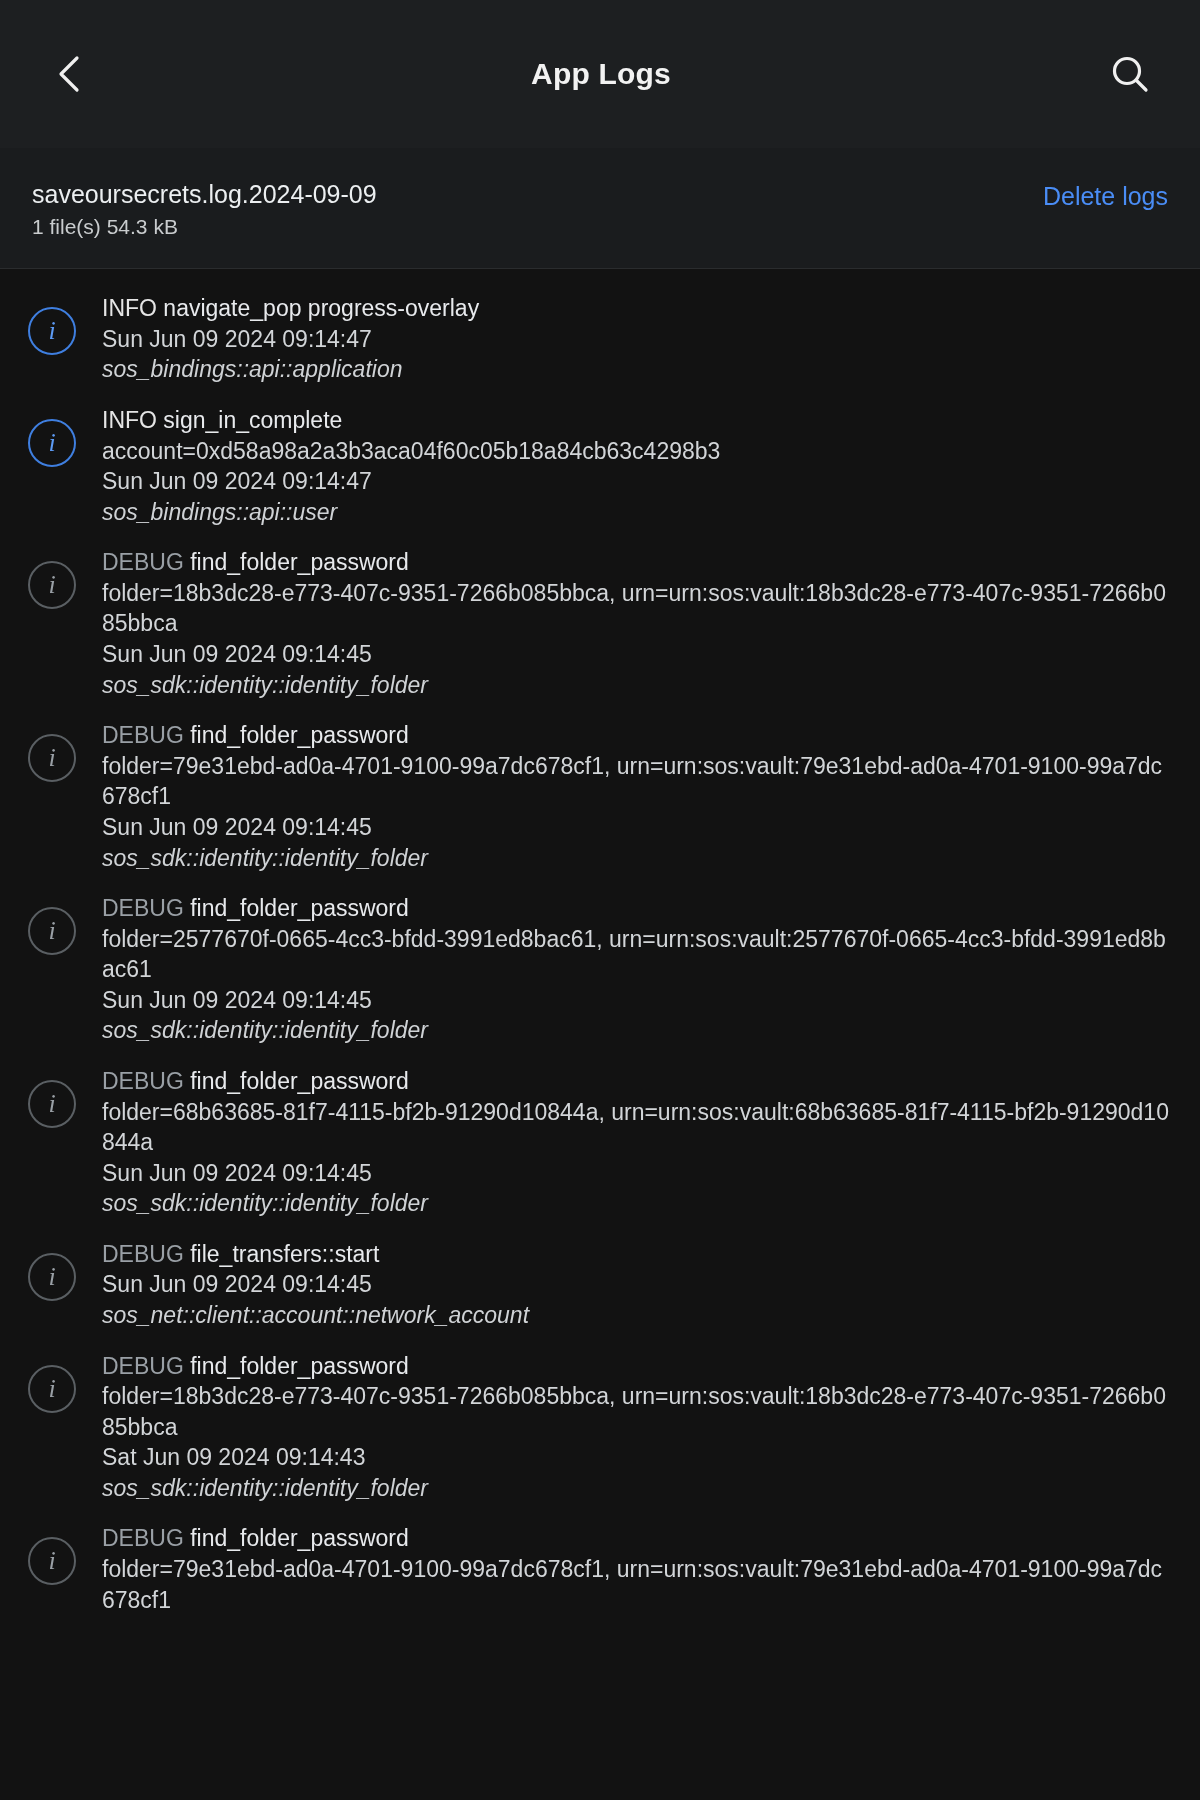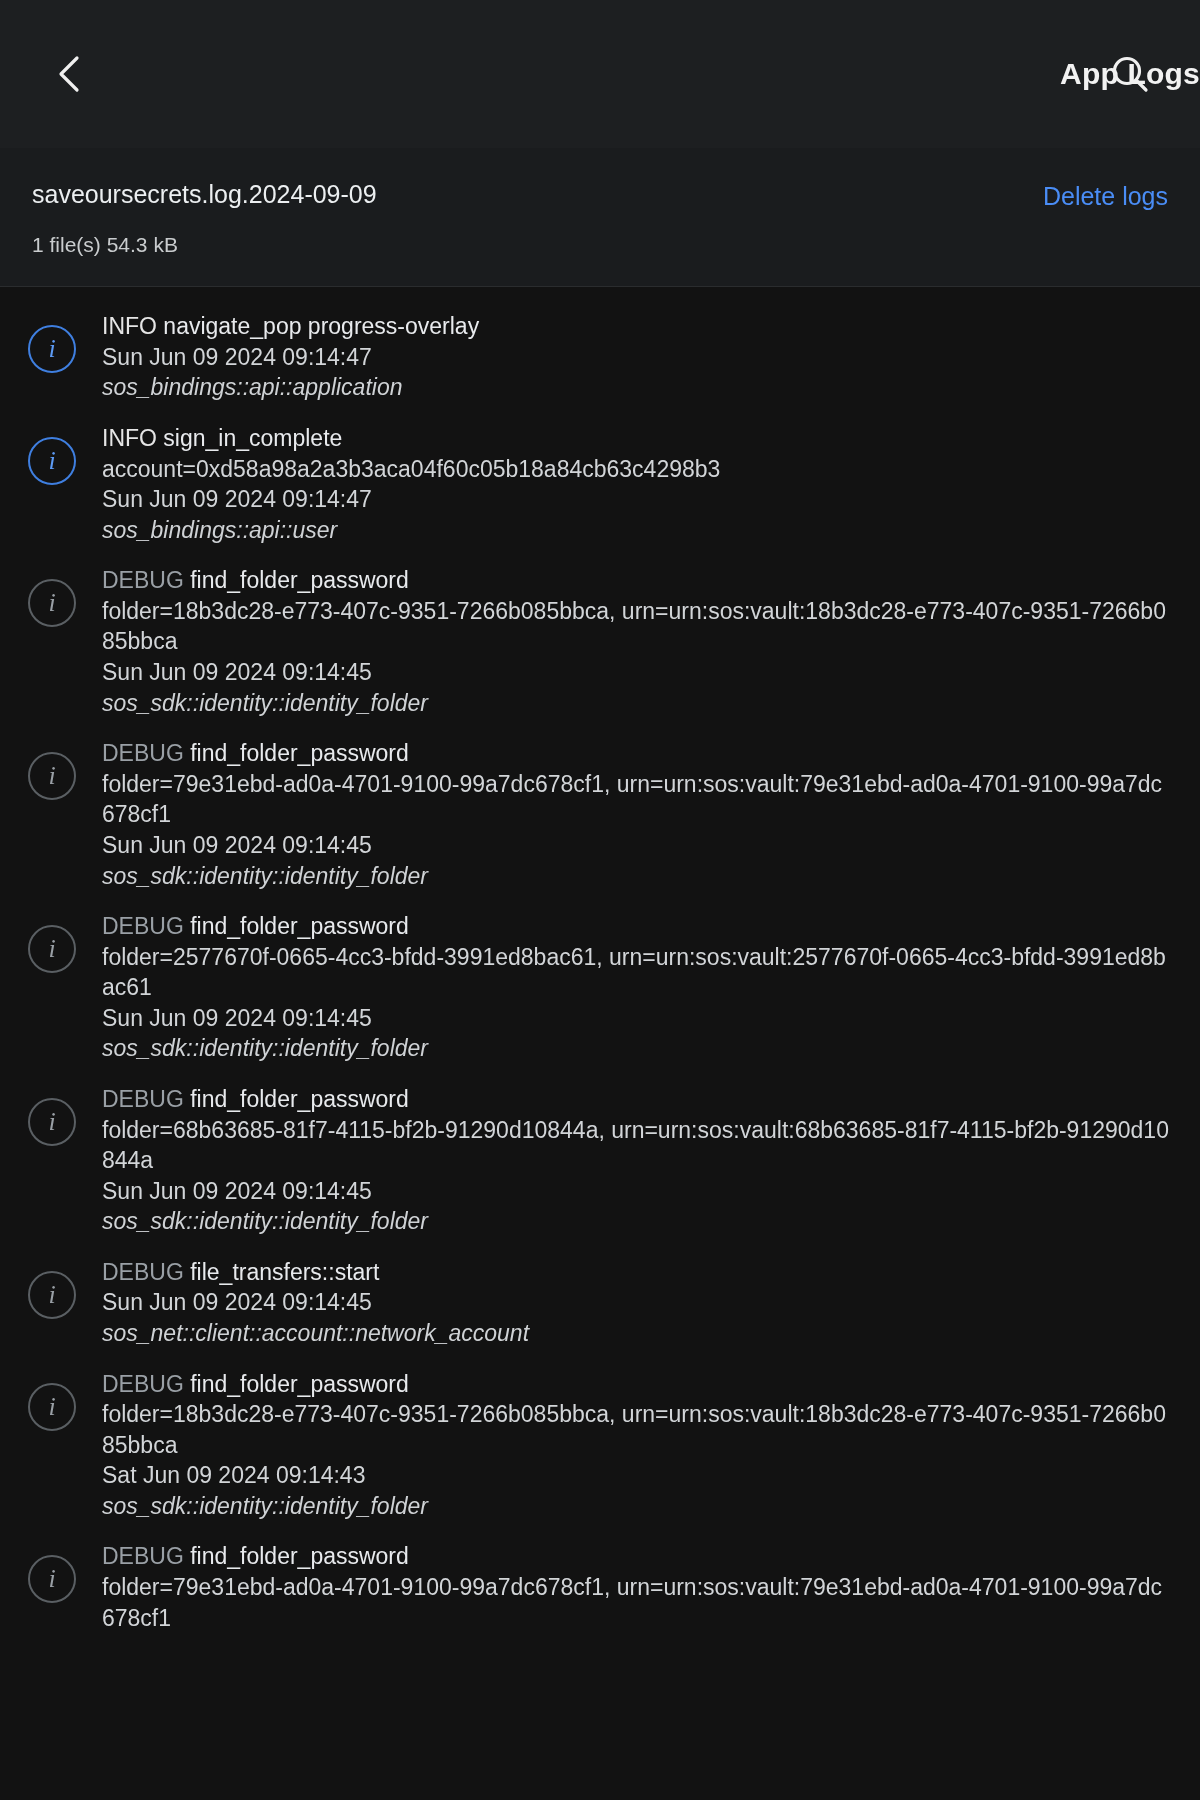--- a/index.html
+++ b/index.html
@@ -35,21 +35,21 @@
     width: 56px;
     height: 56px;
     display: flex;
     align-items: center;
     justify-content: center;
     cursor: pointer;
   }
   .appbar-title {
     position: absolute;
     left: 2px; right: 0;
-    text-align: right;
+    text-align: center;
     font-size: 30px;
     font-weight: bold;
     color: #f2f2f2;
     letter-spacing: 0.2px;
     pointer-events: none;
   }
   .appbar-search {
     margin-left: auto;
     width: 56px;
     height: 56px;
@@ -71,21 +71,21 @@
     box-sizing: border-box;
   }
   .file-name {
     font-size: 25px;
     color: #eceff1;
     line-height: 1.28;
   }
   .file-meta {
     font-size: 21px;
     color: #c9ccce;
-    margin-top: 22px;
+    margin-top: 4px;
     line-height: 1.25;
   }
   .delete-logs {
     font-size: 25px;
     color: #4a8df6;
     cursor: pointer;
     padding-top: 4px;
     white-space: nowrap;
   }
 

